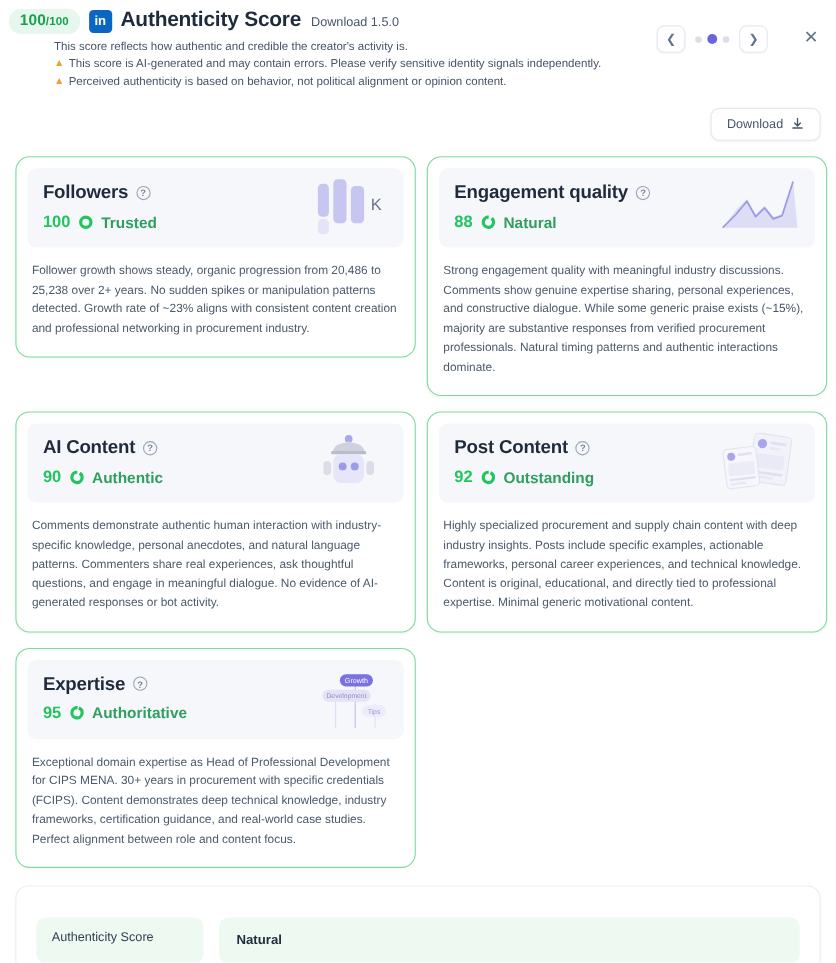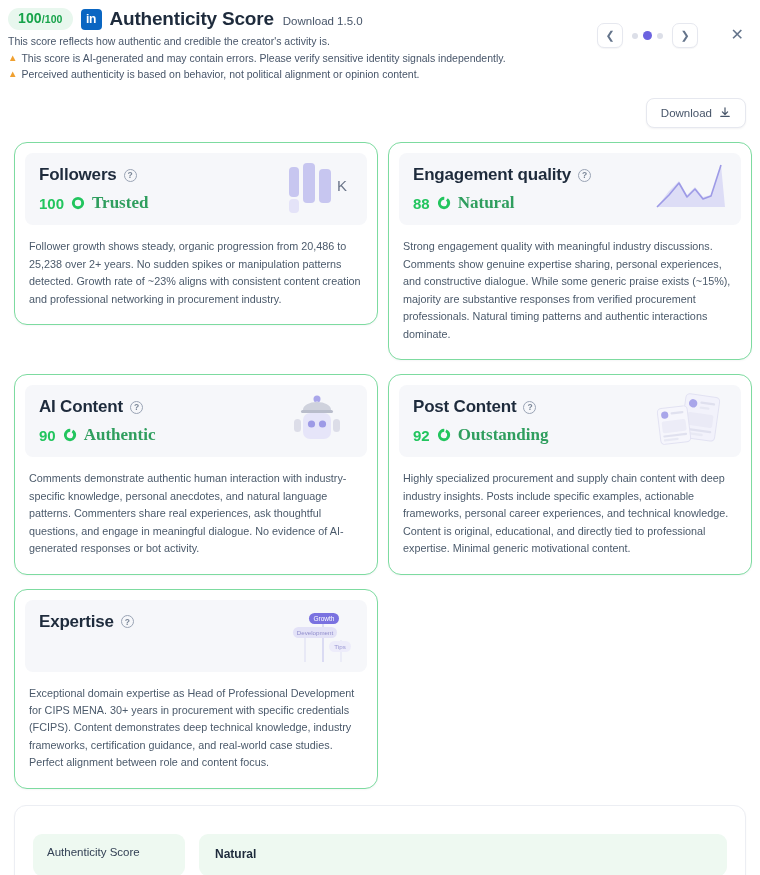--- a/index.html
+++ b/index.html
@@ -37,21 +37,21 @@
     font-family: "Liberation Sans", sans-serif;
     letter-spacing: -0.3px;
     margin-left: 4px;
   }
   .app-title {
     font-size: 19px; font-weight: 700; color: #1e2b3c;
     letter-spacing: -.2px; margin-left: 4px;
   }
   .app-version { font-size: 11.5px; color: #475569; margin-left: 5px; margin-top: 4px; }
 
-  .header-lines { padding: 3px 11px 0 8px; }
+  .header-lines { padding: 3px 11px 0 8px; margin-left: 41px; }
   .header-line {
     font-size: 10.5px; color: #475569;
     line-height: 1.55; display: flex; align-items: flex-start; gap: 4px;
   }
   .warn-ico { color: #f0a030; font-size: 9.5px; line-height: 1.7; }
 
   
   .nav-cluster {
     position: absolute; right: 62px; top: 23px;
     display: flex; align-items: center; gap: 6px;
@@ -113,21 +113,21 @@
     width: 13px; height: 13px; border-radius: 50%;
     border: 1.2px solid #9aa4b5; color: #7a8697;
     font-size: 8.5px; display: flex; align-items: center;
     justify-content: center; font-weight: 700;
   }
   .card-score-row {
     display: flex; align-items: center; gap: 7px; margin-top: 8px;
   }
   .card-score { font-size: 15px; font-weight: 700; color: #22c55e; }
   .mini-ring { width: 14px; height: 14px; flex: none; }
-  .card-label { font-size: 17px; font-weight: 600; color: #2f9e5e; font-family: Liberation Serif, serif; }
+  .card-label { font-size: 14px; font-weight: 600; color: #2f9e5e; }
 
   .card-art {
     position: absolute; right: 12px; top: 8px;
     width: 76px; height: 56px;
   }
   .card-body {
     padding: 13px 14px 16px 14px;
     font-size: 10.8px; line-height: 1.62; color: #4b5a6b;
   }
 
@@ -322,20 +322,27 @@
     </div>
     <div class="card-body">Highly specialized procurement and supply chain content with deep industry insights. Posts include specific examples, actionable frameworks, personal career experiences, and technical knowledge. Content is original, educational, and directly tied to professional expertise. Minimal generic motivational content.</div>
   </div>
 
   <div class="card">
     <div class="card-head">
       <div class="card-title">
         <span>Expertise</span>
         <span class="help-ico">?</span>
       </div>
+      <div class="card-score-row">
+        <span class="card-score">95</span>
+        <svg class="mini-ring" viewBox="0 0 24 24">
+          <circle cx="12" cy="12" r="8" fill="none" stroke="#22c55e" stroke-width="5" stroke-dasharray="47 3" stroke-dashoffset="-1.5" transform="rotate(-80 12 12)"></circle>
+        </svg>
+        <span class="card-label">Authoritative</span>
+      </div>
       <div class="card-art">
         <svg viewBox="0 0 76 56" width="76" height="56">
           <line x1="26" y1="20" x2="26" y2="54" stroke="#dfdff3" stroke-width="1.2"></line>
           <line x1="44" y1="14" x2="44" y2="54" stroke="#c9c8ef" stroke-width="1.2"></line>
           <line x1="62" y1="32" x2="62" y2="54" stroke="#e4e4f5" stroke-width="1.2"></line>
           <rect x="30" y="5" width="30" height="11" rx="5.5" fill="#7a72e0"></rect>
           <text x="45" y="13" font-size="6.5" fill="#ffffff" text-anchor="middle" font-family="Liberation Sans, sans-serif">Growth</text>
           <rect x="14" y="19" width="44" height="11" rx="5.5" fill="#e3e2f7"></rect>
           <text x="36" y="27" font-size="6.2" fill="#8f8ccb" text-anchor="middle" font-family="Liberation Sans, sans-serif">Development</text>
           <rect x="50" y="33" width="22" height="11" rx="5.5" fill="#edecfa"></rect>

